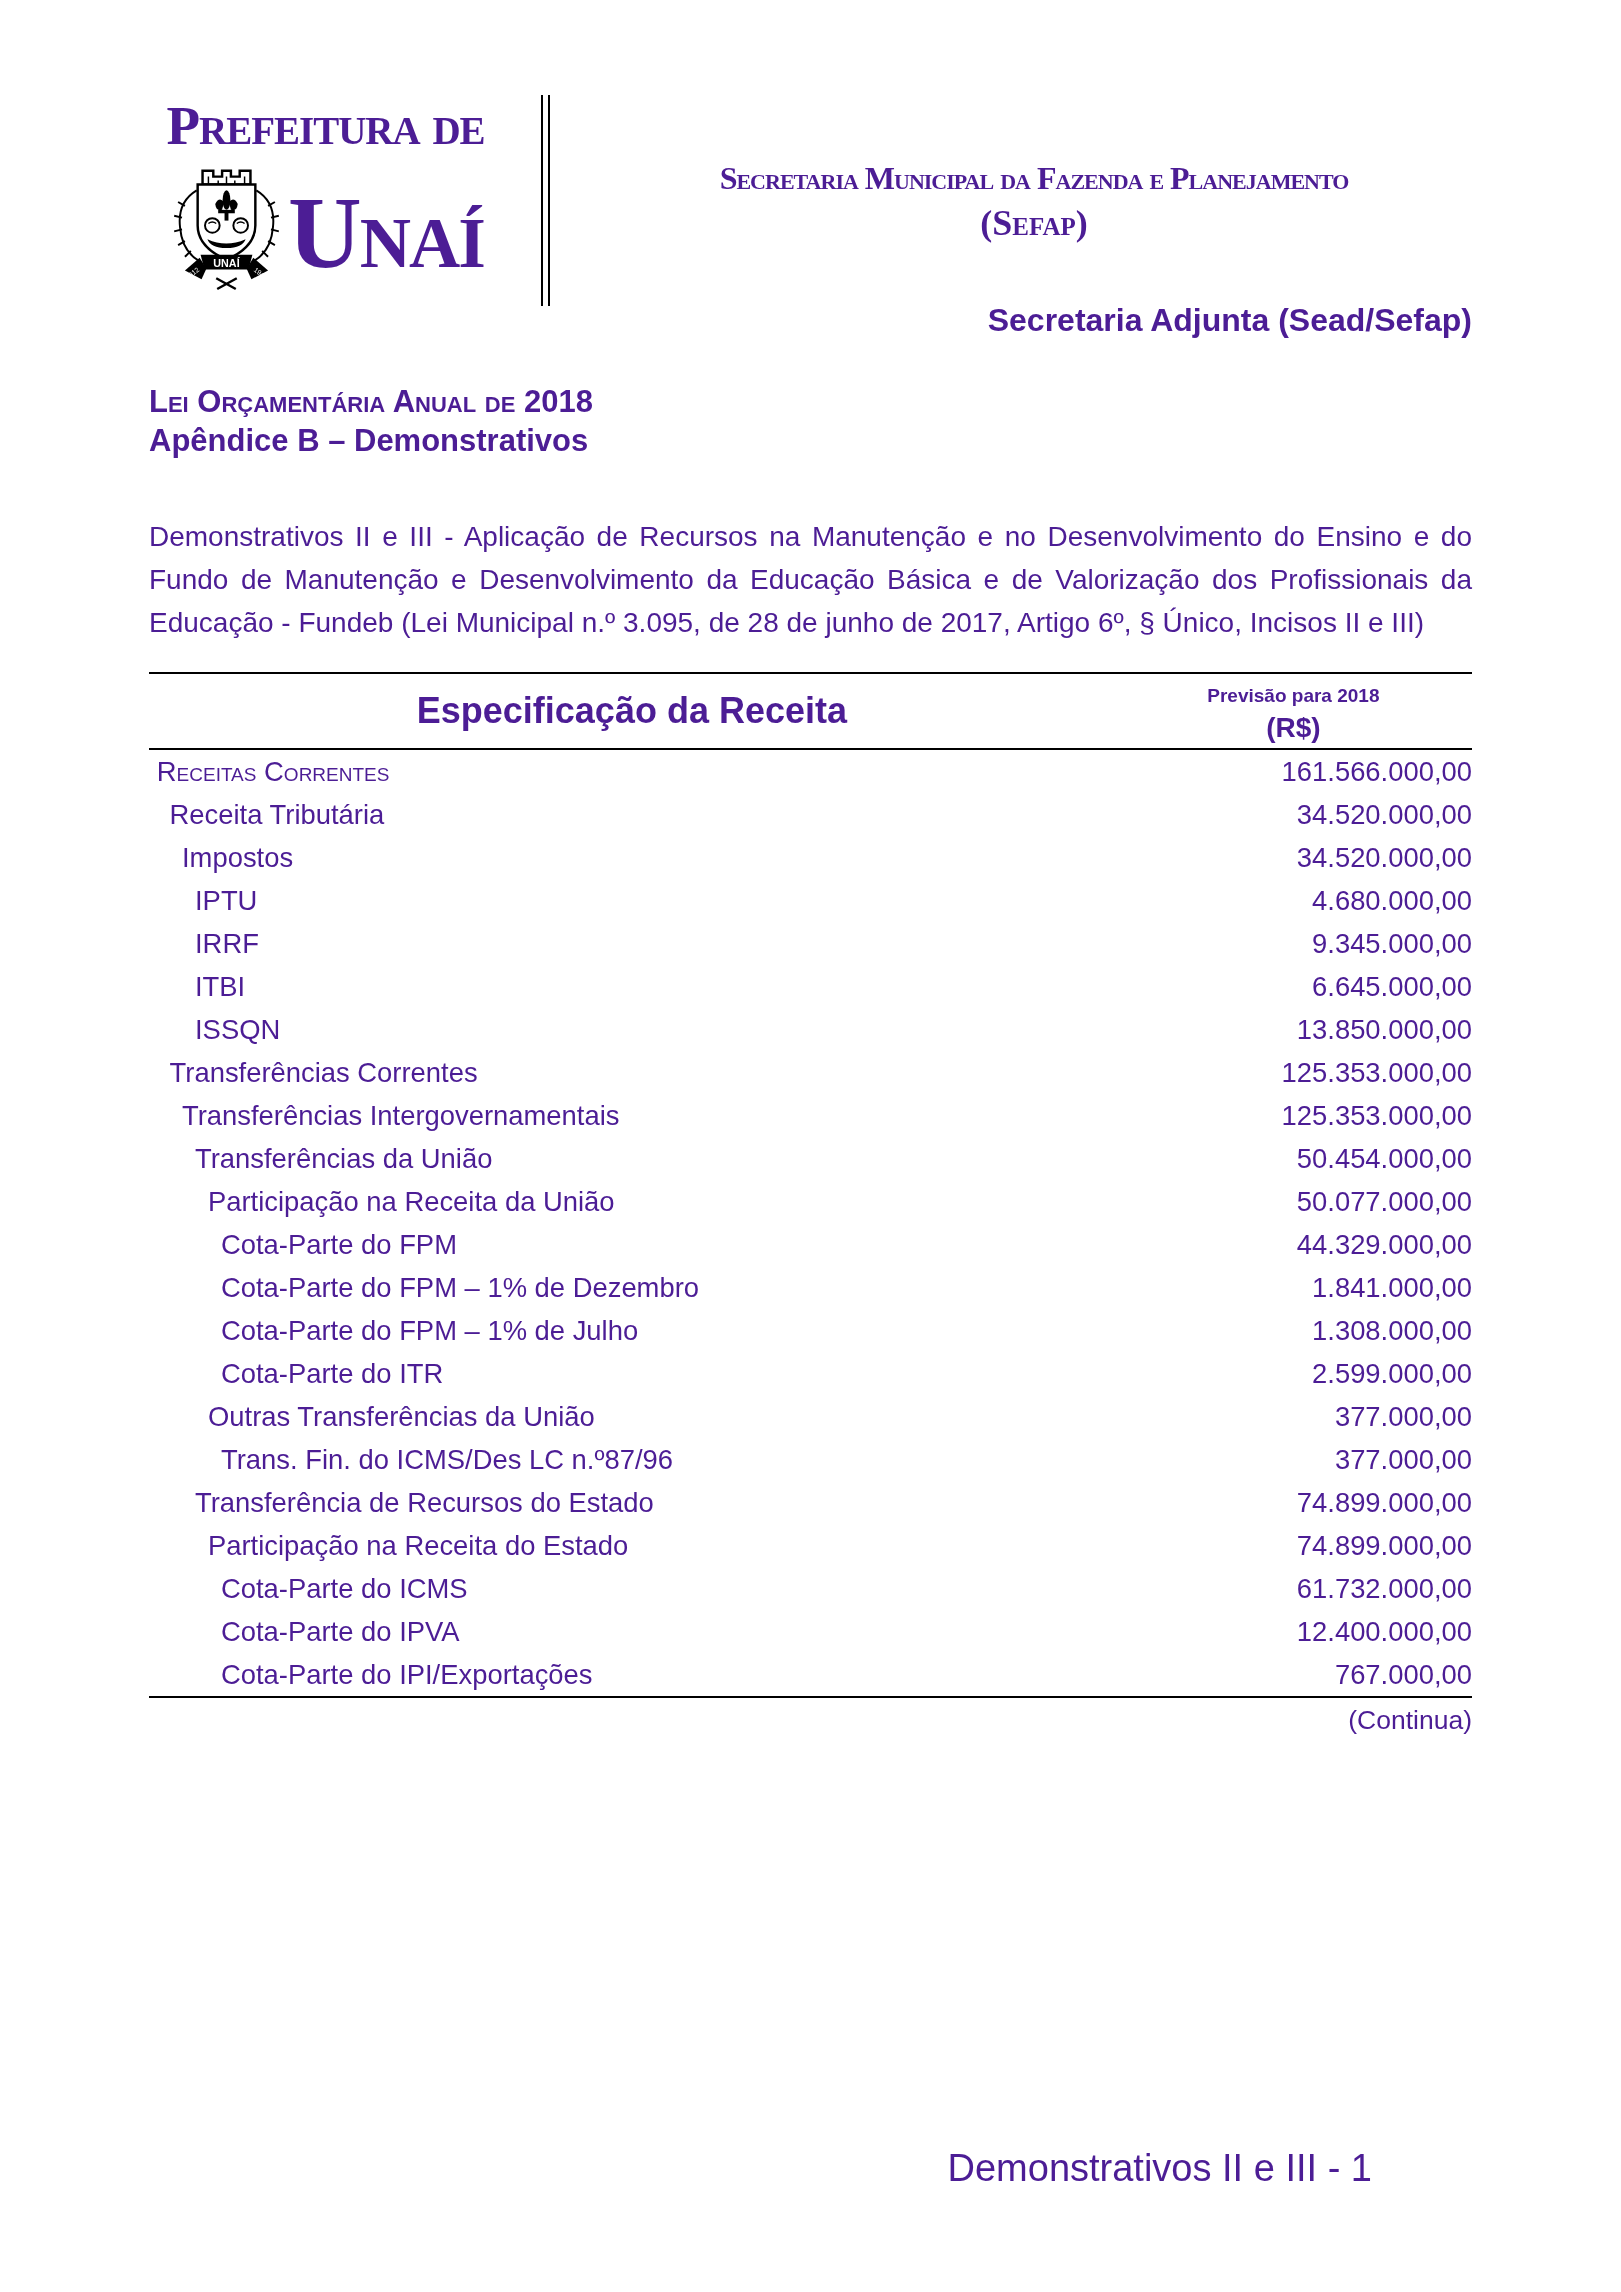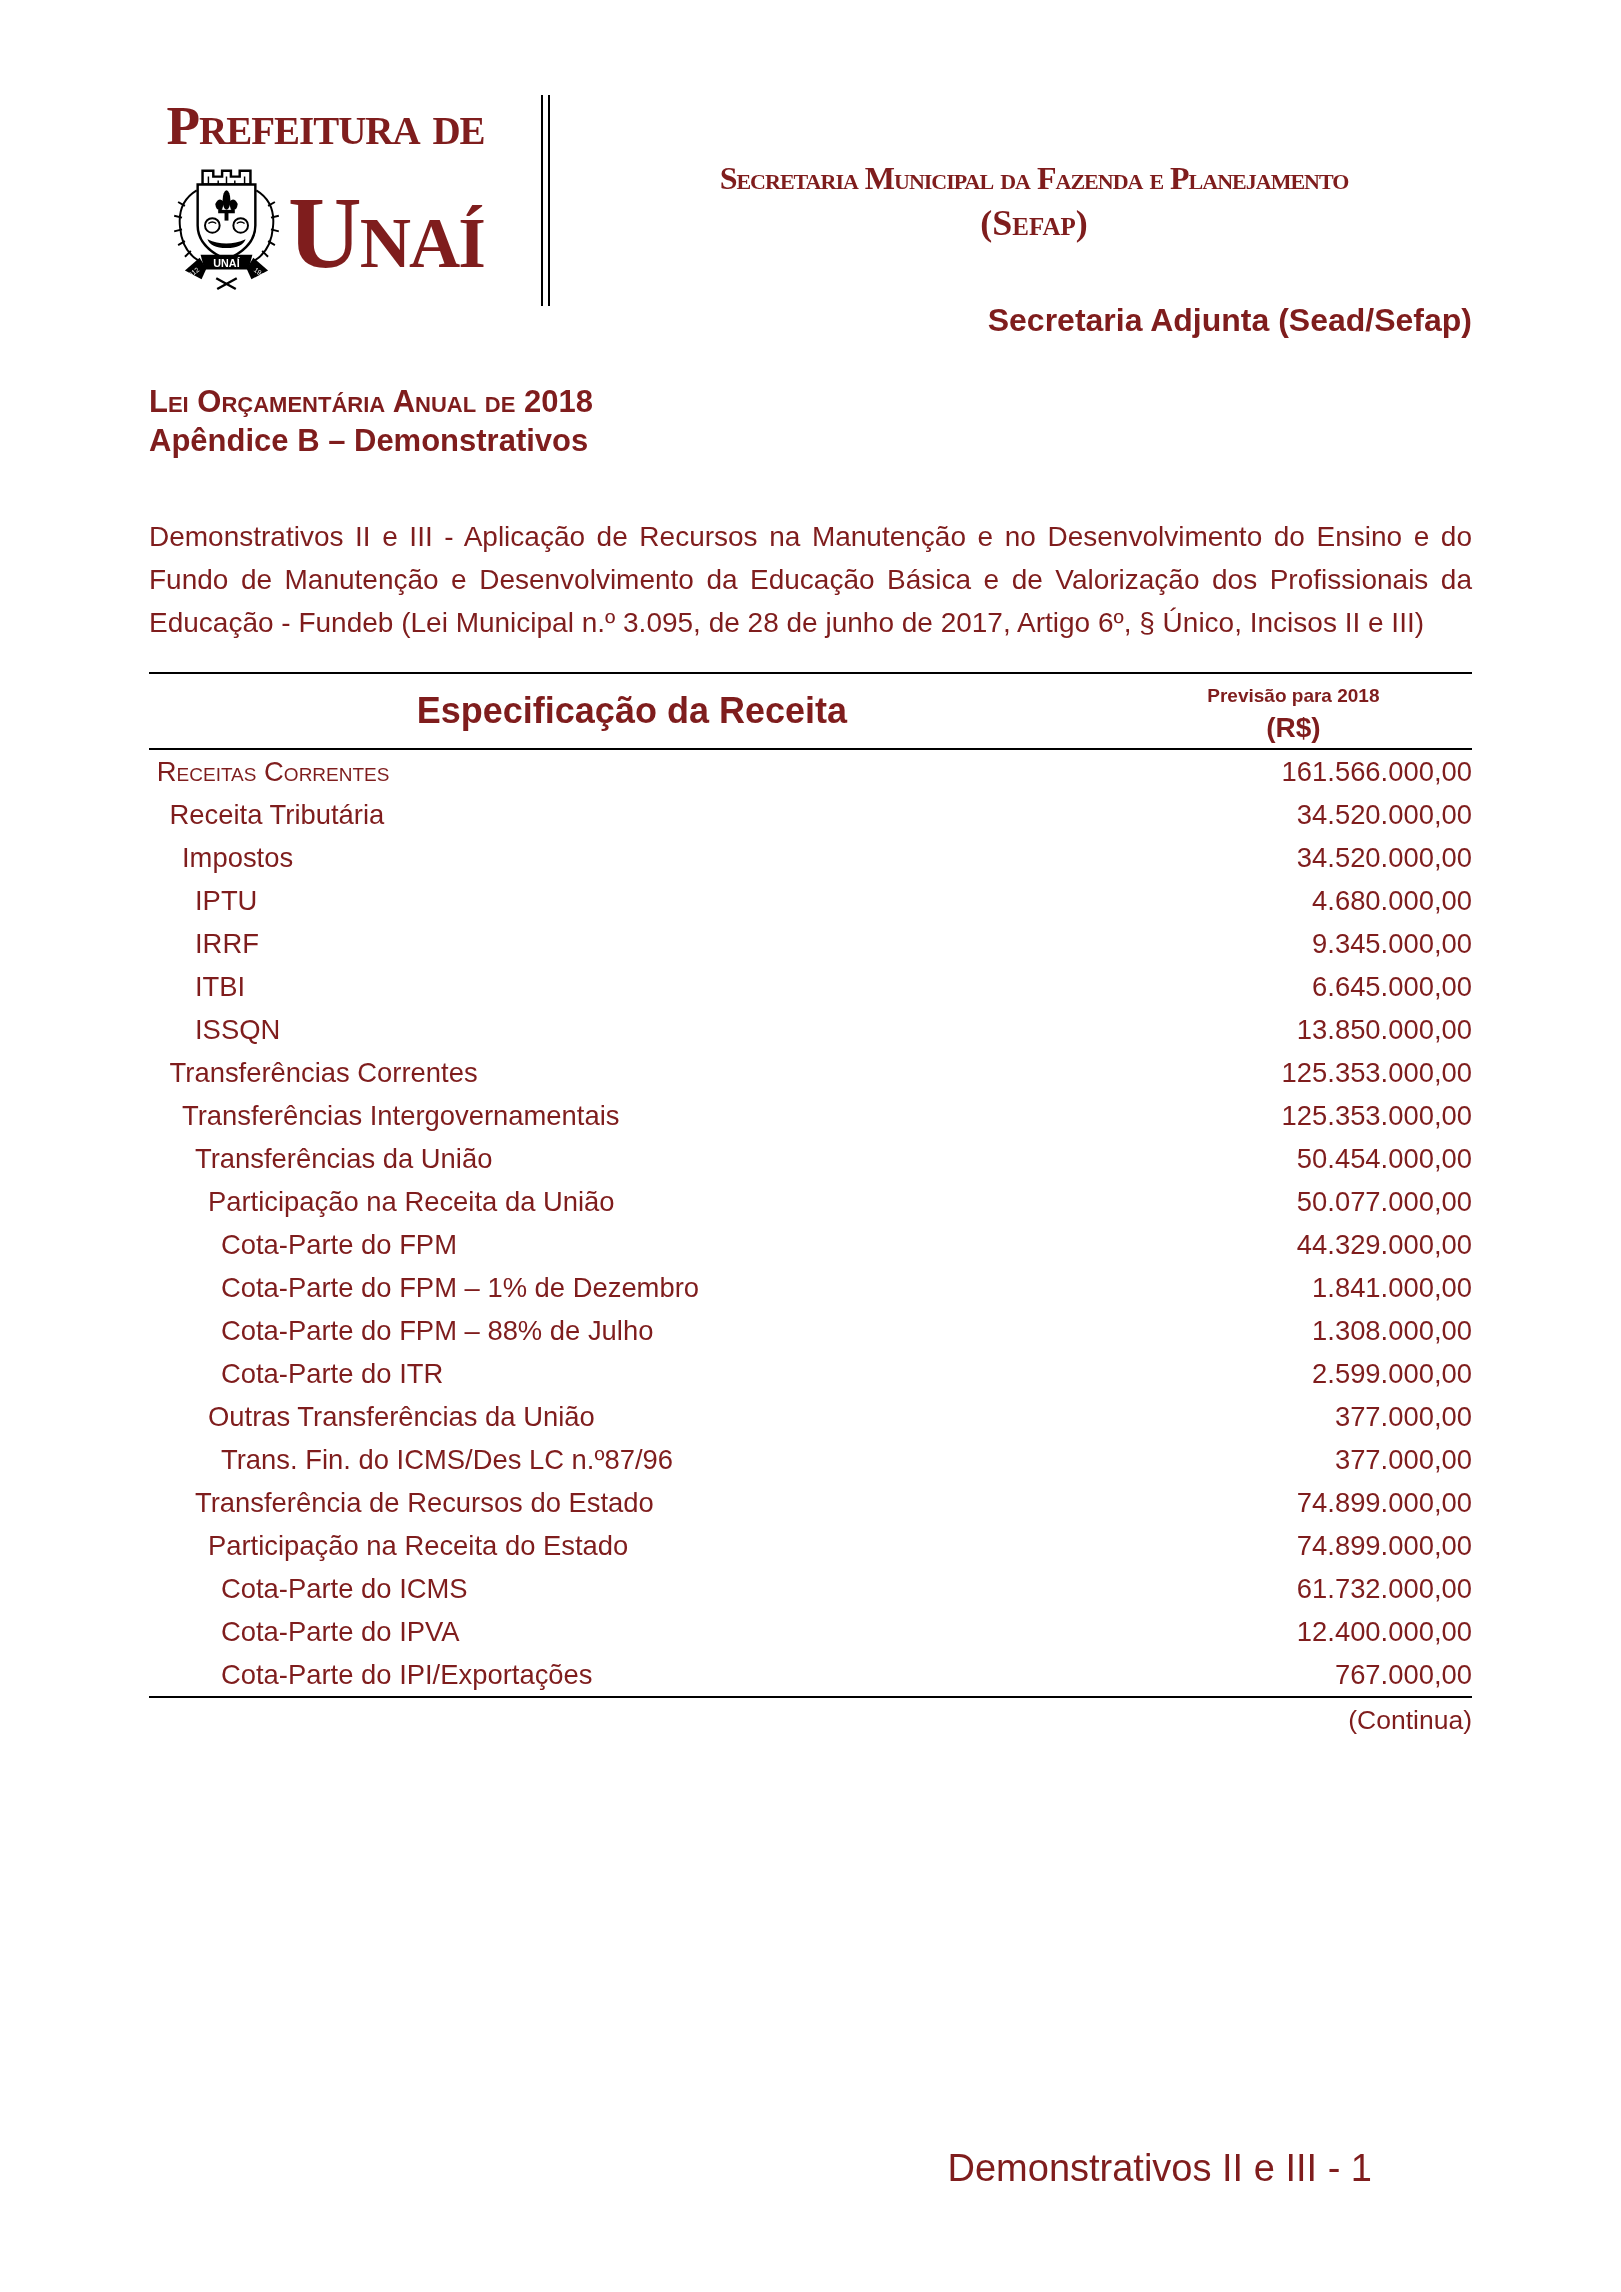--- a/index.html
+++ b/index.html
@@ -2,21 +2,21 @@
 <html lang="pt"><head>
 <meta charset="utf-8">
 <style>
   html,body{margin:0;padding:0;background:#888;}
   .page{
     position:relative;
     width:1621px;height:2293px;
     background:#ffffff;
     margin:0 auto;
     font-family:"Liberation Sans",sans-serif;
-    color:#7f1d1d;
+    color:#4c1d95;
     overflow:hidden;
   }
   
   .brand{position:absolute;left:155px;top:98px;width:341px;text-align:center;}
   .brand-line1{
     font-family:"Liberation Serif",serif;font-weight:bold;
     font-variant:small-caps;font-size:55px;line-height:1.0;letter-spacing:-1px;
     white-space:nowrap;
   }
   .brand-row{display:flex;justify-content:center;align-items:center;margin-top:5.9px;}
@@ -192,21 +192,21 @@
           </tr>
           <tr>
             <td class="cell-label" style="padding-left: 72px;">Cota-Parte do FPM</td>
             <td class="cell-value">44.329.000,00</td>
           </tr>
           <tr>
             <td class="cell-label" style="padding-left: 72px;">Cota-Parte do FPM – 1% de Dezembro</td>
             <td class="cell-value">1.841.000,00</td>
           </tr>
           <tr>
-            <td class="cell-label" style="padding-left: 72px;">Cota-Parte do FPM – 88% de Julho</td>
+            <td class="cell-label" style="padding-left: 72px;">Cota-Parte do FPM – 1% de Julho</td>
             <td class="cell-value">1.308.000,00</td>
           </tr>
           <tr>
             <td class="cell-label" style="padding-left: 72px;">Cota-Parte do ITR</td>
             <td class="cell-value">2.599.000,00</td>
           </tr>
           <tr>
             <td class="cell-label" style="padding-left: 59px;">Outras Transferências da União</td>
             <td class="cell-value">377.000,00</td>
           </tr>

